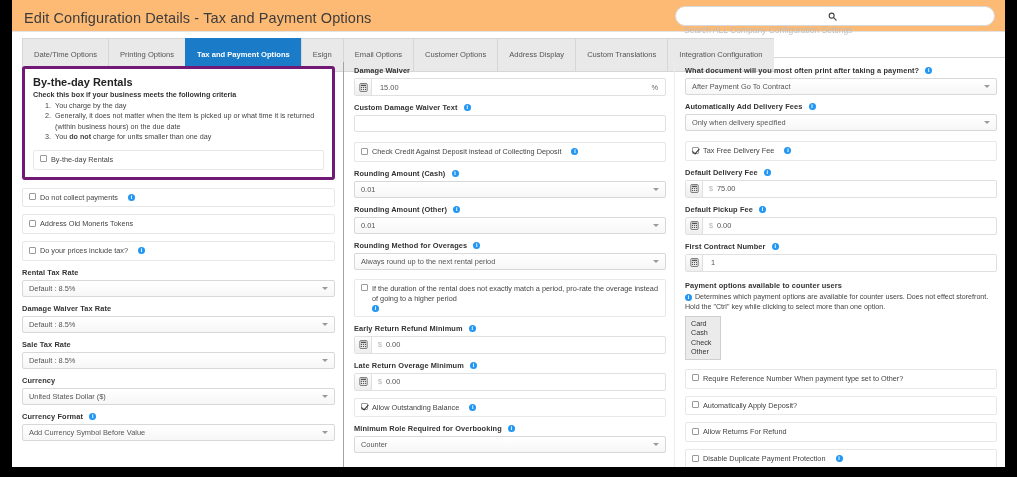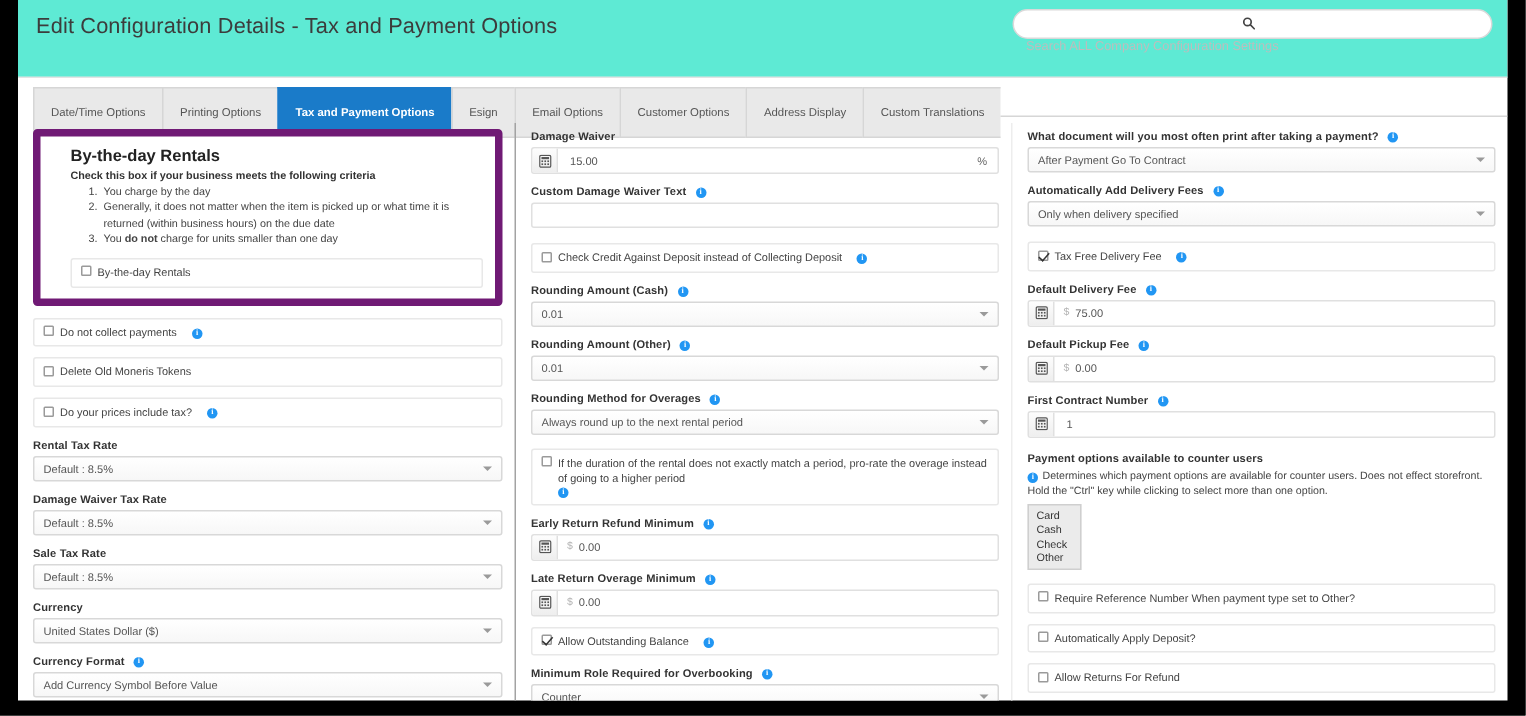--- a/index.html
+++ b/index.html
@@ -12,24 +12,24 @@
     font-family: "Liberation Sans", sans-serif;
   }
   #app {
     position: absolute;
     left: 12px; top: 0; width: 993px; height: 467px;
     background: #ffffff;
     overflow: hidden;
   }
   
   .header {
-    height: 52px;
+    height: 32px;
     border-bottom: 1px solid #e3e3e3;
     position: relative;
-    background: #5eead4;
+    background: #fdba74;
     text-decoration: underline;
   }
   .page-title {
     position: absolute;
     left: 12px; top: 10px;
     font-size: 14.5px;
     color: #3c3c3c;
     letter-spacing: .1px;
   }
   .search-wrap {
@@ -223,23 +223,23 @@
   .ctext {
     font-size: 7.3px;
     color: #444;
     line-height: 1.35;
     flex: 1;
   }
   .ctext .info { margin-left: 8px; }
 
   
   .panel {
-    border: 5px solid #701a75;
+    border: 3px solid #701a75;
     border-radius: 3px;
-    padding: 7px 8px 7px 20px;
+    padding: 7px 8px 7px 8px;
     margin-bottom: 8px;
     background: #fff;
   }
   .panel h2 {
     margin: 0 0 2px 0;
     font-size: 11px;
     color: #222;
     font-weight: bold;
   }
   .panel .sub {
@@ -301,20 +301,21 @@
 
   <div class="tabbar">
     <div class="tab">Date/Time Options</div>
     <div class="tab">Printing Options</div>
     <div class="tab active">Tax and Payment Options</div>
     <div class="tab">Esign</div>
     <div class="tab">Email Options</div>
     <div class="tab">Customer Options</div>
     <div class="tab">Address Display</div>
     <div class="tab">Custom Translations</div>
+    <div class="tab">Integration Configuration</div>
     <div class="tabbar-rest"></div>
   </div>
 
   <div class="columns">
 
     <div class="col left">
 
       <div class="panel">
         <h2>By-the-day Rentals</h2>
         <div class="sub">Check this box if your business meets the following criteria</div>
@@ -332,21 +333,21 @@
       <div class="checkrow">
         <span class="cbox"></span>
         <span class="ctext">
           <span>Do not collect payments</span>
           <span class="info">i</span>
         </span>
       </div>
 
       <div class="checkrow">
         <span class="cbox"></span>
-        <span class="ctext">Delete Old Moneris Tokens</span>
+        <span class="ctext">Address Old Moneris Tokens</span>
       </div>
 
       <div class="checkrow">
         <span class="cbox"></span>
         <span class="ctext">
           <span>Do your prices include tax?</span>
           <span class="info">i</span>
         </span>
       </div>
 

